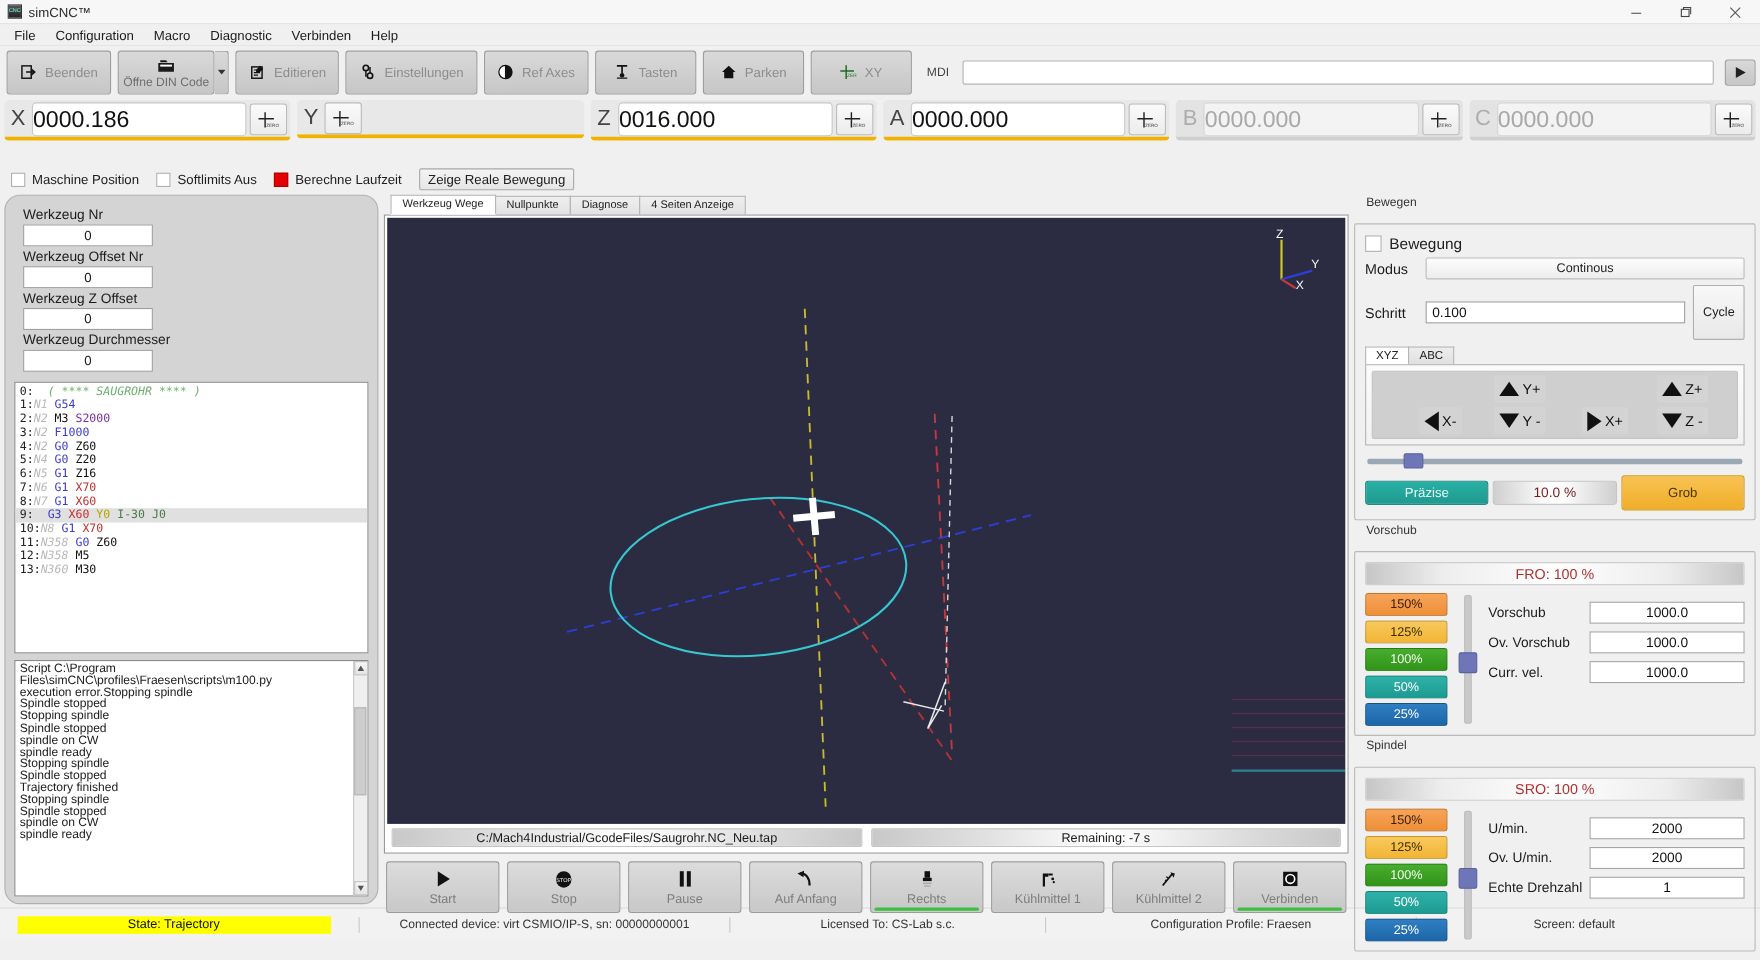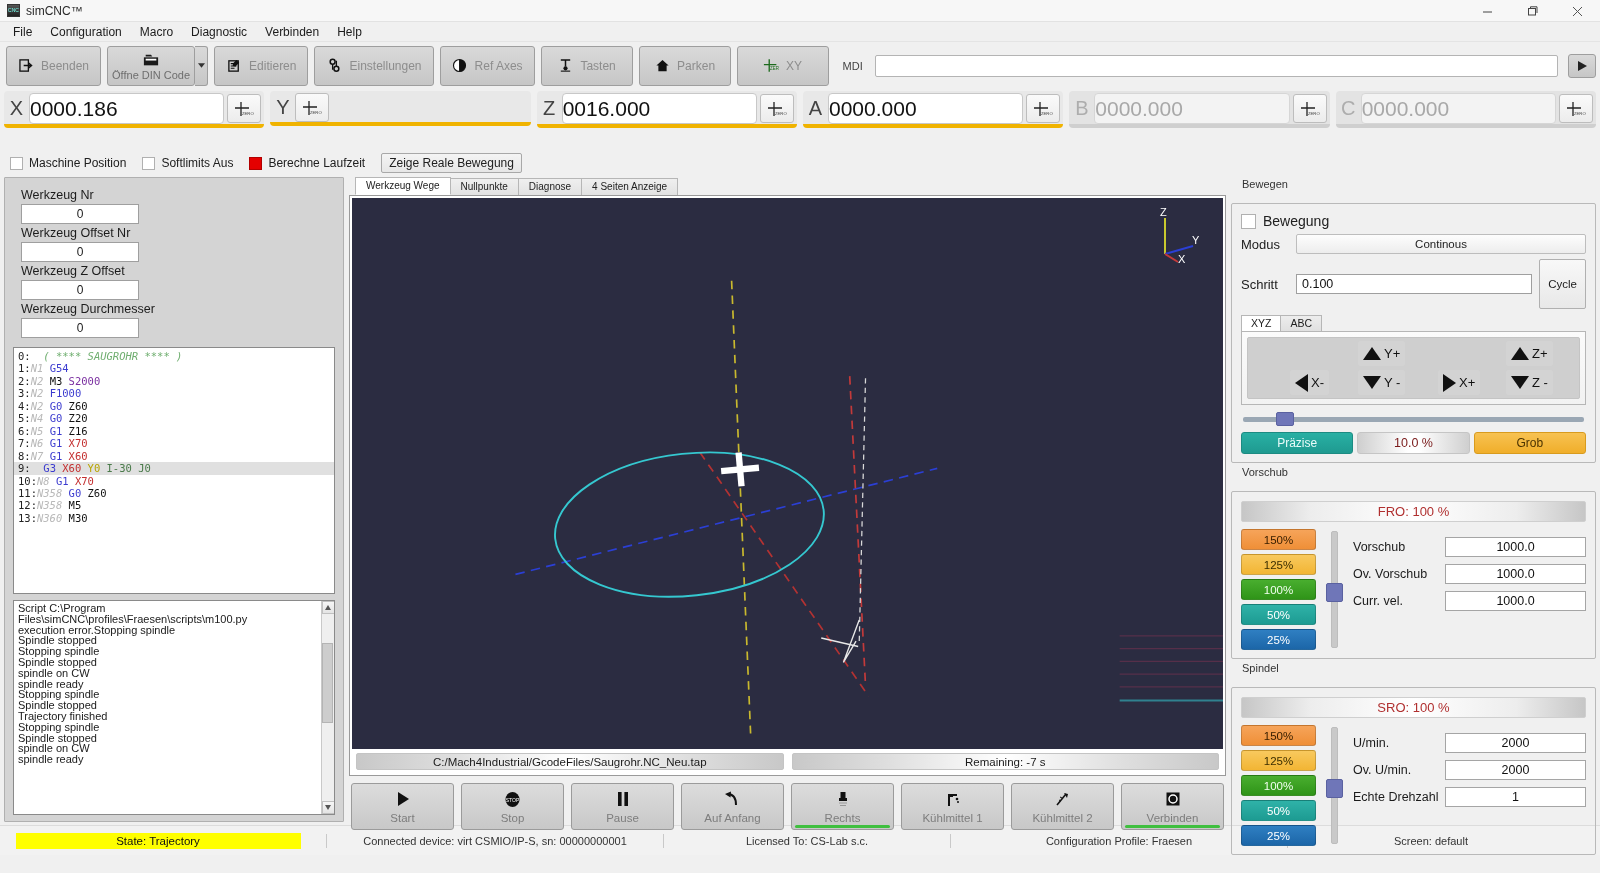--- a/index.html
+++ b/index.html
@@ -98,21 +98,21 @@
   .tinybtn{
     border:1px solid #a8a8a8;background:linear-gradient(#f4f4f4,#e6e6e6);
     padding:2px 7px;border-radius:2px;font-size:12px;cursor:pointer;
   }
 
   
   .main{ display:flex; height:645px; padding:0 4px; gap:5px; }
 
   
   .leftcol{
-    width:340px;background:#d4d4d4;border:1px solid #b0b0b0;border-radius:1px;
+    width:340px;background:#d4d4d4;border:1px solid #b0b0b0;border-radius:14px;
     padding:8px 8px 6px 8px;display:flex;flex-direction:column;
   }
   .field-label{ font-size:12.5px;color:#1c1c1c;margin:2px 0 2px 8px; }
   .field-input{
     height:20px;background:#fff;border:1px solid #9f9f9f;
     display:flex;align-items:center;justify-content:center;font-size:12px;
     width:118px;margin-left:8px;
   }
   .gcode{
     margin-top:9px;background:#fff;border:1px solid #8a8a8a;
@@ -236,21 +236,21 @@
     border:1px solid #1c8b82;border-radius:3px;
     display:flex;align-items:center;justify-content:center;
     font-size:12px;color:#e9fbf9;cursor:pointer;
   }
   .pctbox{
     flex:1;height:22px;border:1px solid #c5c5c5;border-radius:3px;
     background:linear-gradient(to right,#cfcfcf,#ffffff 45%,#ffffff 55%,#cfcfcf);
     display:flex;align-items:center;justify-content:center;font-size:12.5px;color:#7a1a1a;
   }
   .grob{
-    flex:1;height:22px;background:linear-gradient(#f7c252,#f0ae2a);
+    flex:1;height:32px;background:linear-gradient(#f7c252,#f0ae2a);
     border:1px solid #d89b1e;border-radius:3px;
     display:flex;align-items:center;justify-content:center;font-size:12px;color:#4a3200;cursor:pointer;
   }
 
   .ovrhead{
     height:21px;border:1px solid #cfcfcf;border-radius:2px;
     background:linear-gradient(to right,#c6c6c6 0%,#ededed 20%,#ffffff 50%,#ededed 80%,#c6c6c6 100%);
     display:flex;align-items:center;justify-content:center;
     font-size:13px;color:#b03030;margin-bottom:7px;
   }

